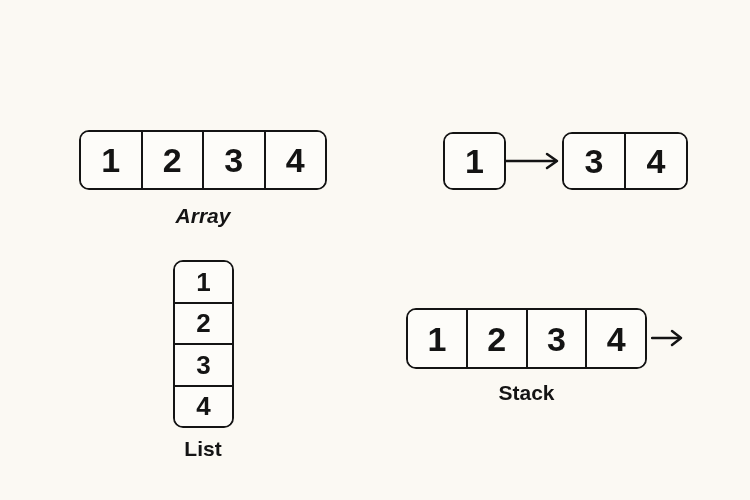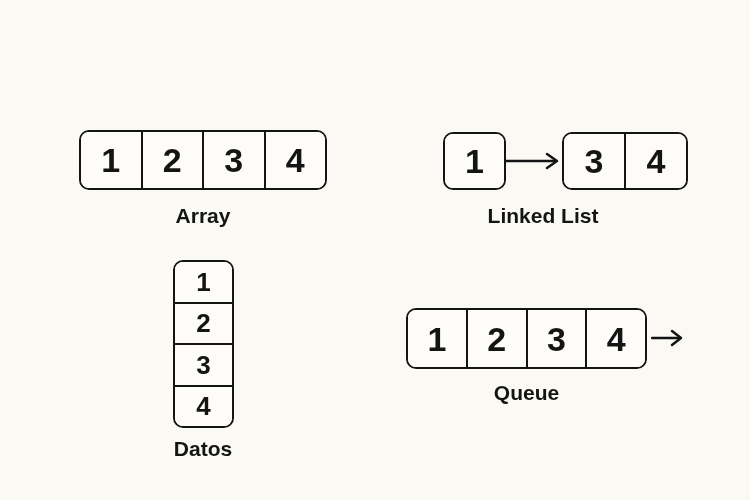--- a/index.html
+++ b/index.html
@@ -65,21 +65,21 @@
   .arrow-svg line, .arrow-svg polyline {
     stroke: var(--stroke);
     stroke-width: 2.5;
     fill: none;
     stroke-linecap: round;
     stroke-linejoin: round;
   }
 
   
   #array-box   { left: 79px;  top: 130px; width: 248px; height: 60px; }
-  #array-label { left: 79px;  top: 204px; width: 248px; }
+  #array-label { left: 79px;  top: 204px; width: 248px; font-style: italic; }
 
   
   #ll-node     { left: 443px; top: 132px; width: 63px;  height: 58px; }
   #ll-arrow    { left: 505px; top: 150px; }
   #ll-box      { left: 562px; top: 132px; width: 126px; height: 58px; }
   #ll-label    { left: 443px; top: 204px; width: 200px; }
 
   
   #stack-box   { left: 173px; top: 260px; width: 61px;  height: 168px; }
   #stack-label { left: 143px; top: 437px; width: 120px; }
@@ -107,35 +107,34 @@
     <div class="cell">1</div>
   </div>
   <svg class="arrow-svg" id="ll-arrow" width="58" height="22" viewBox="0 0 58 22">
     <line x1="1" y1="11" x2="50" y2="11"></line>
     <polyline points="42,4 52,11 42,18"></polyline>
   </svg>
   <div class="box horizontal digits-lg" id="ll-box">
     <div class="cell">3</div>
     <div class="cell">4</div>
   </div>
-  <div class="label" id="ll-label">Linked List</div>
 
   <div class="box vertical digits-sm" id="stack-box">
     <div class="cell">1</div>
     <div class="cell">2</div>
     <div class="cell">3</div>
     <div class="cell">4</div>
   </div>
-  <div class="label" id="stack-label">Datos</div>
+  <div class="label" id="stack-label">List</div>
 
   <div class="box horizontal digits-lg" id="queue-box">
     <div class="cell">1</div>
     <div class="cell">2</div>
     <div class="cell">3</div>
     <div class="cell">4</div>
   </div>
   <svg class="arrow-svg" id="queue-arrow" width="36" height="24" viewBox="0 0 36 24">
     <line x1="1" y1="12" x2="28" y2="12"></line>
     <polyline points="21,5 30,12 21,19"></polyline>
   </svg>
-  <div class="label" id="queue-label">Queue</div>
+  <div class="label" id="queue-label">Stack</div>
 
 </div>
 
 </body></html>

